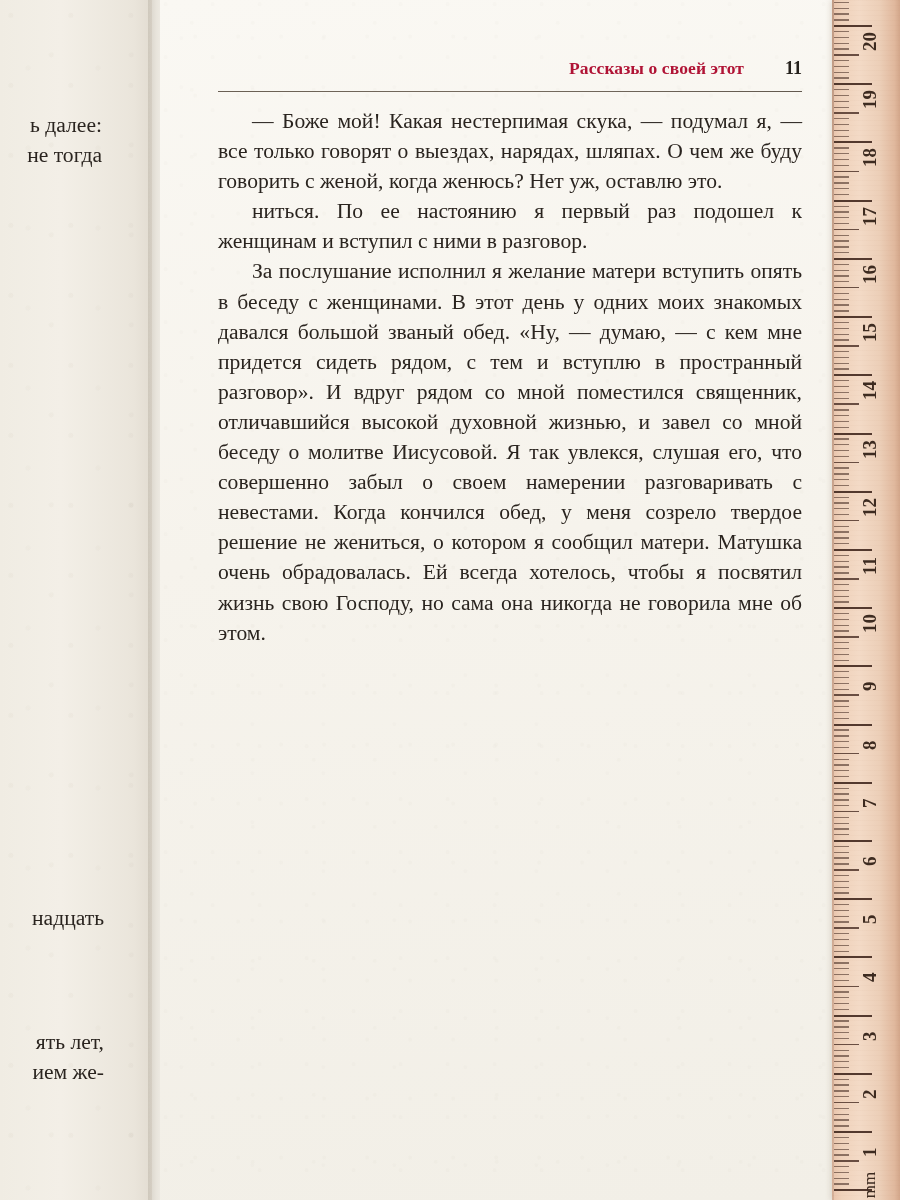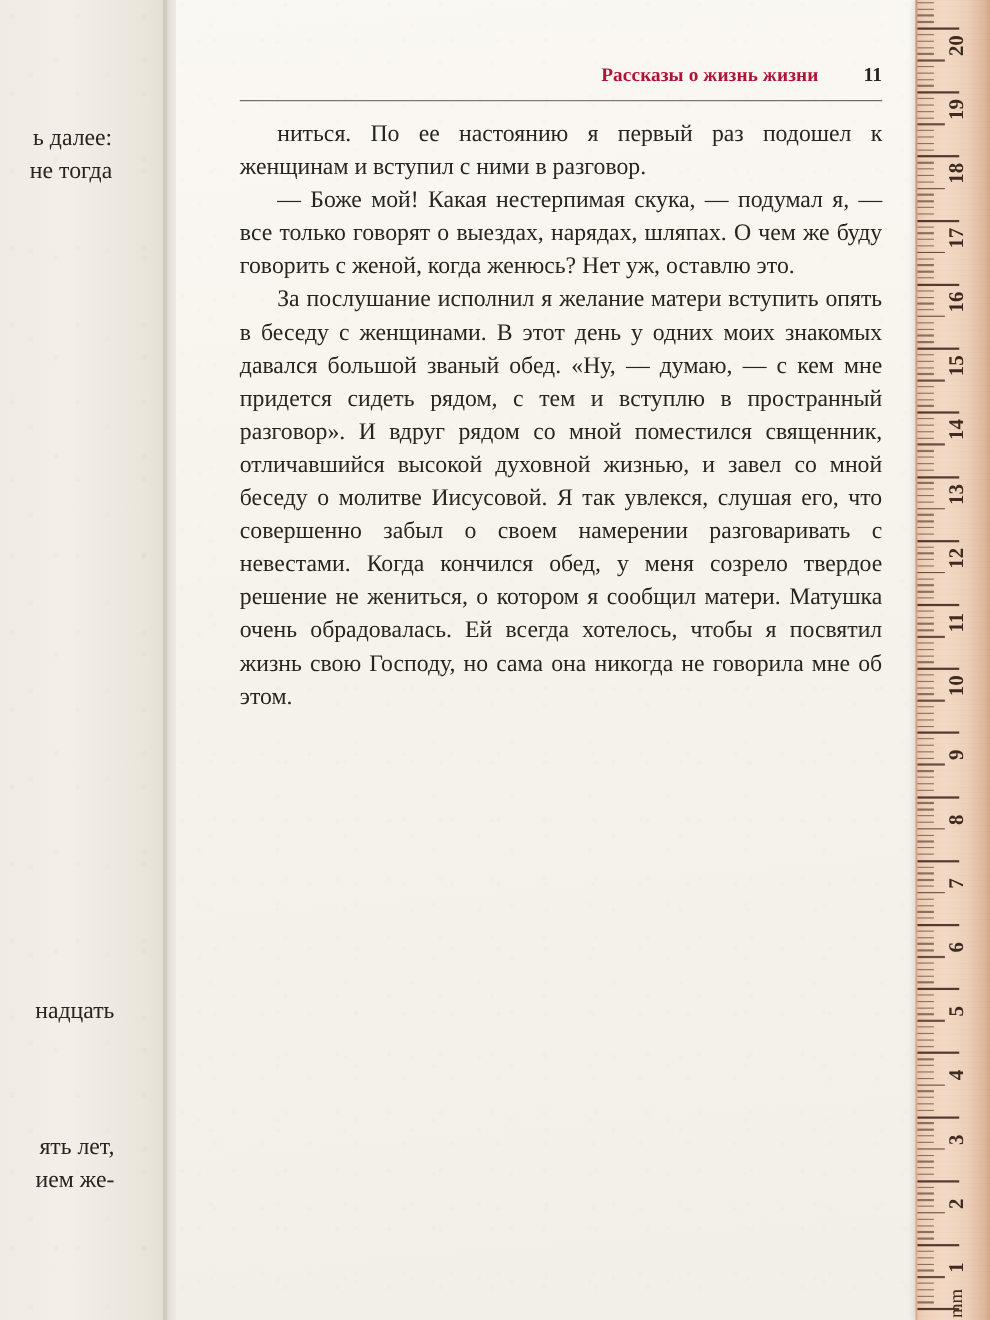--- a/index.html
+++ b/index.html
@@ -234,28 +234,28 @@
   <div class="frag frag-d">ять лет,</div>
   <div class="frag frag-e">ием же-</div>
 
   <div class="gutter"></div>
 
   <div class="right-page">
     <div class="paper-grain"></div>
   </div>
 
   <div class="runhead">
-    <div class="runhead-title">Рассказы о жизнь жизни</div>
+    <div class="runhead-title">Рассказы о своей этот</div>
     <div class="runhead-folio">11</div>
   </div>
   <div class="runhead-rule"></div>
 
   <div class="body-col">
+    <p>— Боже мой! Какая нестерпимая скука, — подумал я, — все только говорят о выездах, нарядах, шляпах. О чем же буду говорить с женой, когда женюсь? Нет уж, оставлю это.</p>
     <p>ниться. По ее настоянию я первый раз подошел к женщинам и вступил с ними в разговор.</p>
-    <p>— Боже мой! Какая нестерпимая скука, — подумал я, — все только говорят о выездах, нарядах, шляпах. О чем же буду говорить с женой, когда женюсь? Нет уж, оставлю это.</p>
     <p>За послушание исполнил я желание матери вступить опять в беседу с женщинами. В этот день у одних моих знакомых давался большой званый обед. «Ну, — думаю, — с кем мне придется сидеть рядом, с тем и вступлю в пространный разговор». И вдруг рядом со мной поместился священник, отличавшийся высокой духовной жизнью, и завел со мной беседу о молитве Иисусовой. Я так увлекся, слушая его, что совершенно забыл о своем намерении разговаривать с невестами. Когда кончился обед, у меня созрело твердое решение не жениться, о котором я сообщил матери. Матушка очень обрадовалась. Ей всегда хотелось, чтобы я посвятил жизнь свою Господу, но сама она никогда не говорила мне об этом.</p>
   </div>
 
 
   <div class="ruler">
     <div class="ruler-grain"></div>
     <div class="ruler-edge"></div>
     <div class="ticks" id="ruler-ticks">
         <div class="tick cm" style="top: 1189.2px;"></div>
         <div class="tick mm" style="top: 1183.4px;"></div>

